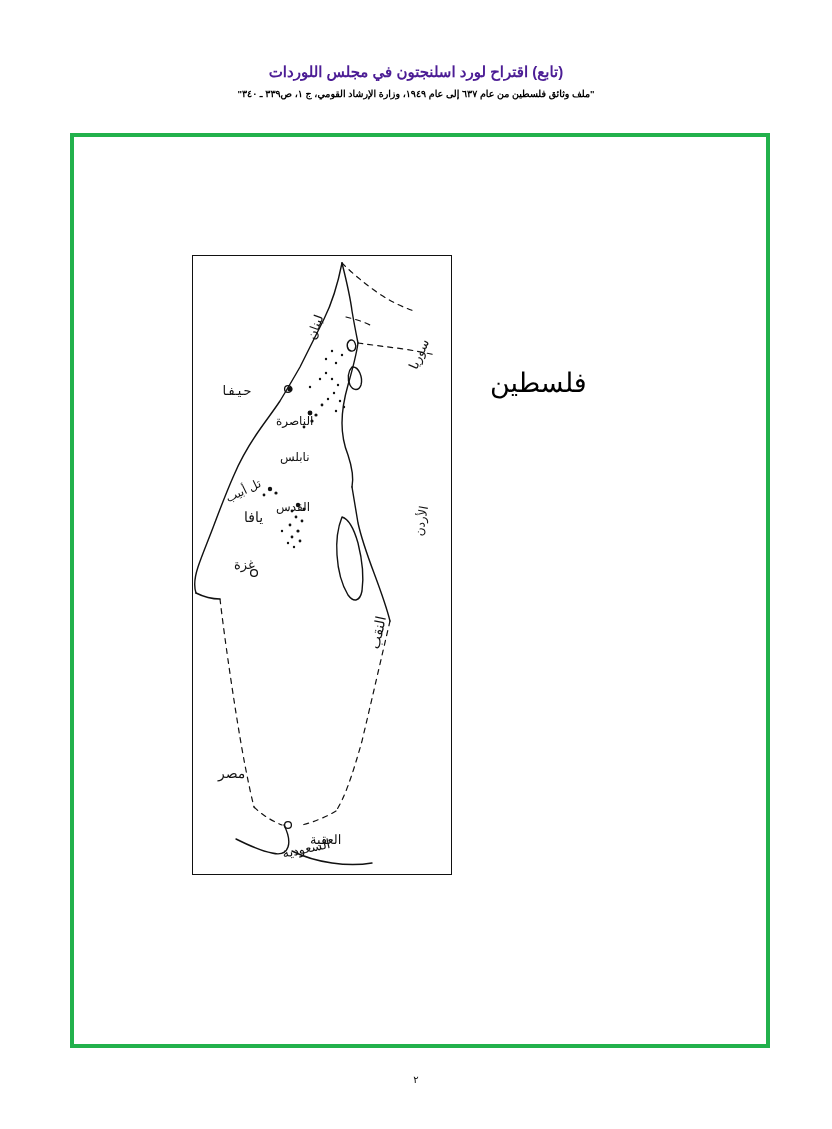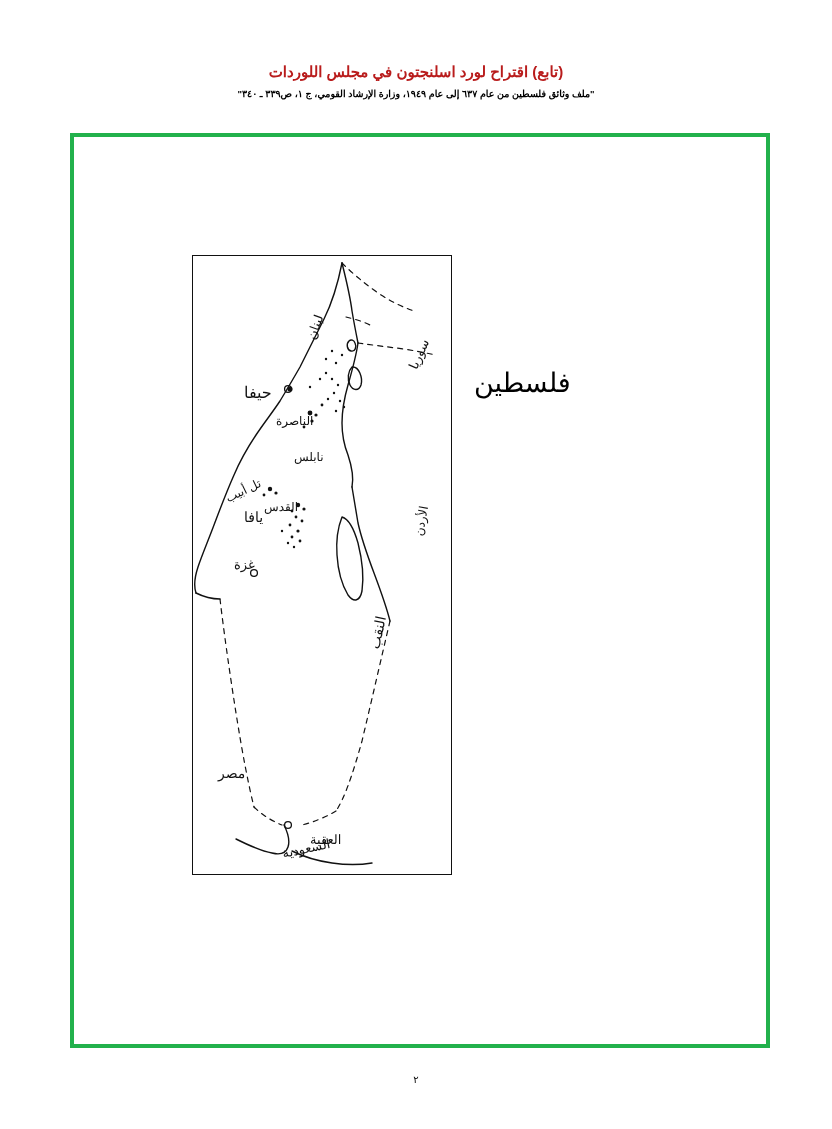--- a/index.html
+++ b/index.html
@@ -27,21 +27,21 @@
     top: 62px;
     left: 0;
     right: 0;
     text-align: center;
   }
   .header-title {
     font-family: "Liberation Sans", sans-serif;
     font-weight: bold;
     font-size: 15px;
     letter-spacing: 0px;
-    color: #b91c1c;
+    color: #4c1d95;
     line-height: 1.3;
   }
   .header-source {
     font-family: "Liberation Sans", sans-serif;
     font-weight: bold;
     font-size: 9.5px;
     color: #000;
     margin-top: 6px;
     line-height: 1.3;
   }
@@ -83,25 +83,25 @@
   .map-label {
     position: absolute;
     font-family: "Liberation Serif", serif;
     font-size: 12px;
     color: #111;
     white-space: nowrap;
     line-height: 1;
   }
   .lbl-lebanon   { top: 58px;  left: 96px;  transform: rotate(-70deg); transform-origin: right top; letter-spacing: 1px; font-size: 13px;}
   .lbl-syria     { top: 82px;  left: 196px; transform: rotate(-66deg); transform-origin: right top; font-size: 13px;}
-  .lbl-haifa     { top: 130px; left: 52px;  font-size: 16px;}
+  .lbl-haifa     { top: 130px; left: 28px;  font-size: 13px; font-family: Liberation Mono, monospace;}
   .lbl-nasira    { top: 160px; left: 84px;  font-size: 12px;}
-  .lbl-nablus    { top: 196px; left: 88px;  font-size: 12px; margin-left: 14px;}
+  .lbl-nablus    { top: 196px; left: 88px;  font-size: 12px;}
   .lbl-telaviv   { top: 222px; left: 28px;  transform: rotate(-26deg); transform-origin: right top; font-size: 12px;}
-  .lbl-quds      { top: 246px; left: 72px;  font-size: 12px;}
+  .lbl-quds      { top: 246px; left: 84px;  font-size: 12px;}
   .lbl-yafa      { top: 256px; left: 52px;  font-size: 14px;}
   .lbl-gaza      { top: 303px; left: 42px;  font-size: 13px;}
   .lbl-ardon     { top: 250px; left: 196px; transform: rotate(-80deg); transform-origin: right top; font-size: 12px;}
   .lbl-naqab     { top: 360px; left: 150px; transform: rotate(-78deg); transform-origin: right top; font-size: 14px; letter-spacing: 3px;}
   .lbl-misr      { top: 512px; left: 26px;  font-size: 14px; letter-spacing: 2px;}
   .lbl-aqaba     { top: 542px; left: 118px; font-size: 13px; margin-top: 36px;}
   .lbl-saudi     { top: 582px; left: 88px;  transform: rotate(-12deg); transform-origin: right top; font-size: 13px; letter-spacing: 2px;}
 
   
   .legend {
@@ -110,20 +110,21 @@
     left: 400px;
     width: 250px;
     text-align: left;
     direction: rtl;
   }
   .legend-title {
     font-family: "Liberation Serif", serif;
     font-size: 27px;
     letter-spacing: 1px;
     margin-bottom: 22px;
+    margin-left: 16px;
   }
   .legend-line {
     font-family: "Liberation Serif", serif;
     font-size: 16px;
     margin-bottom: 22px;
     white-space: nowrap;
   }
 
   
   .footer {

